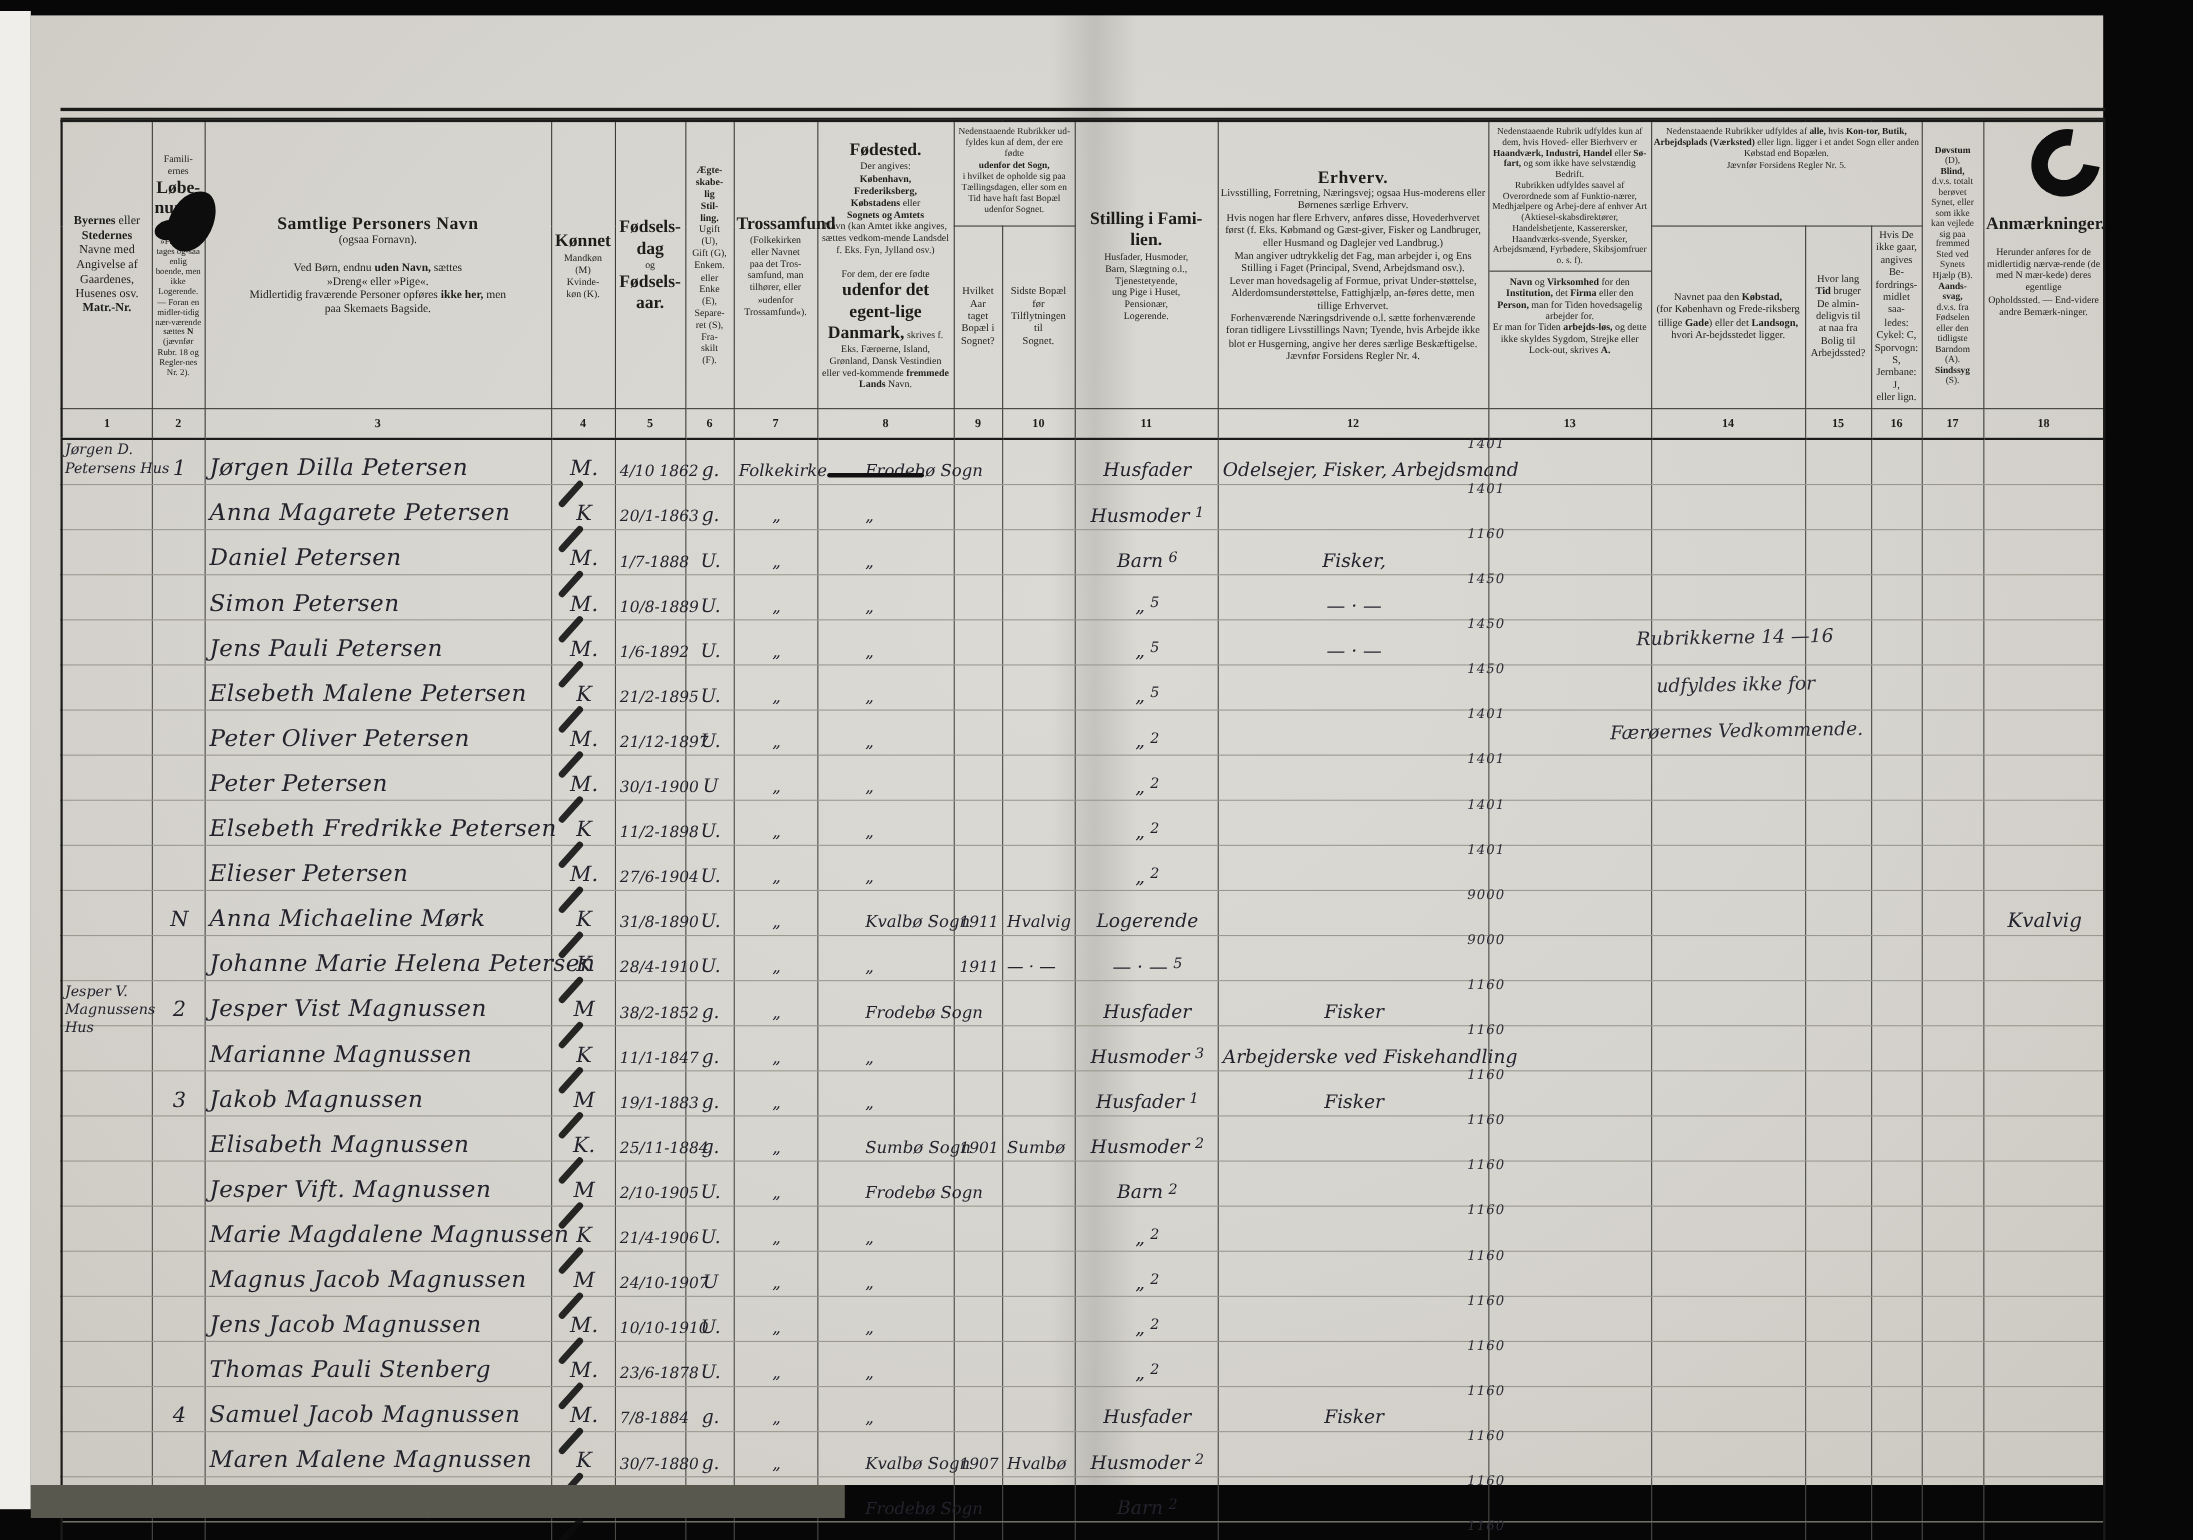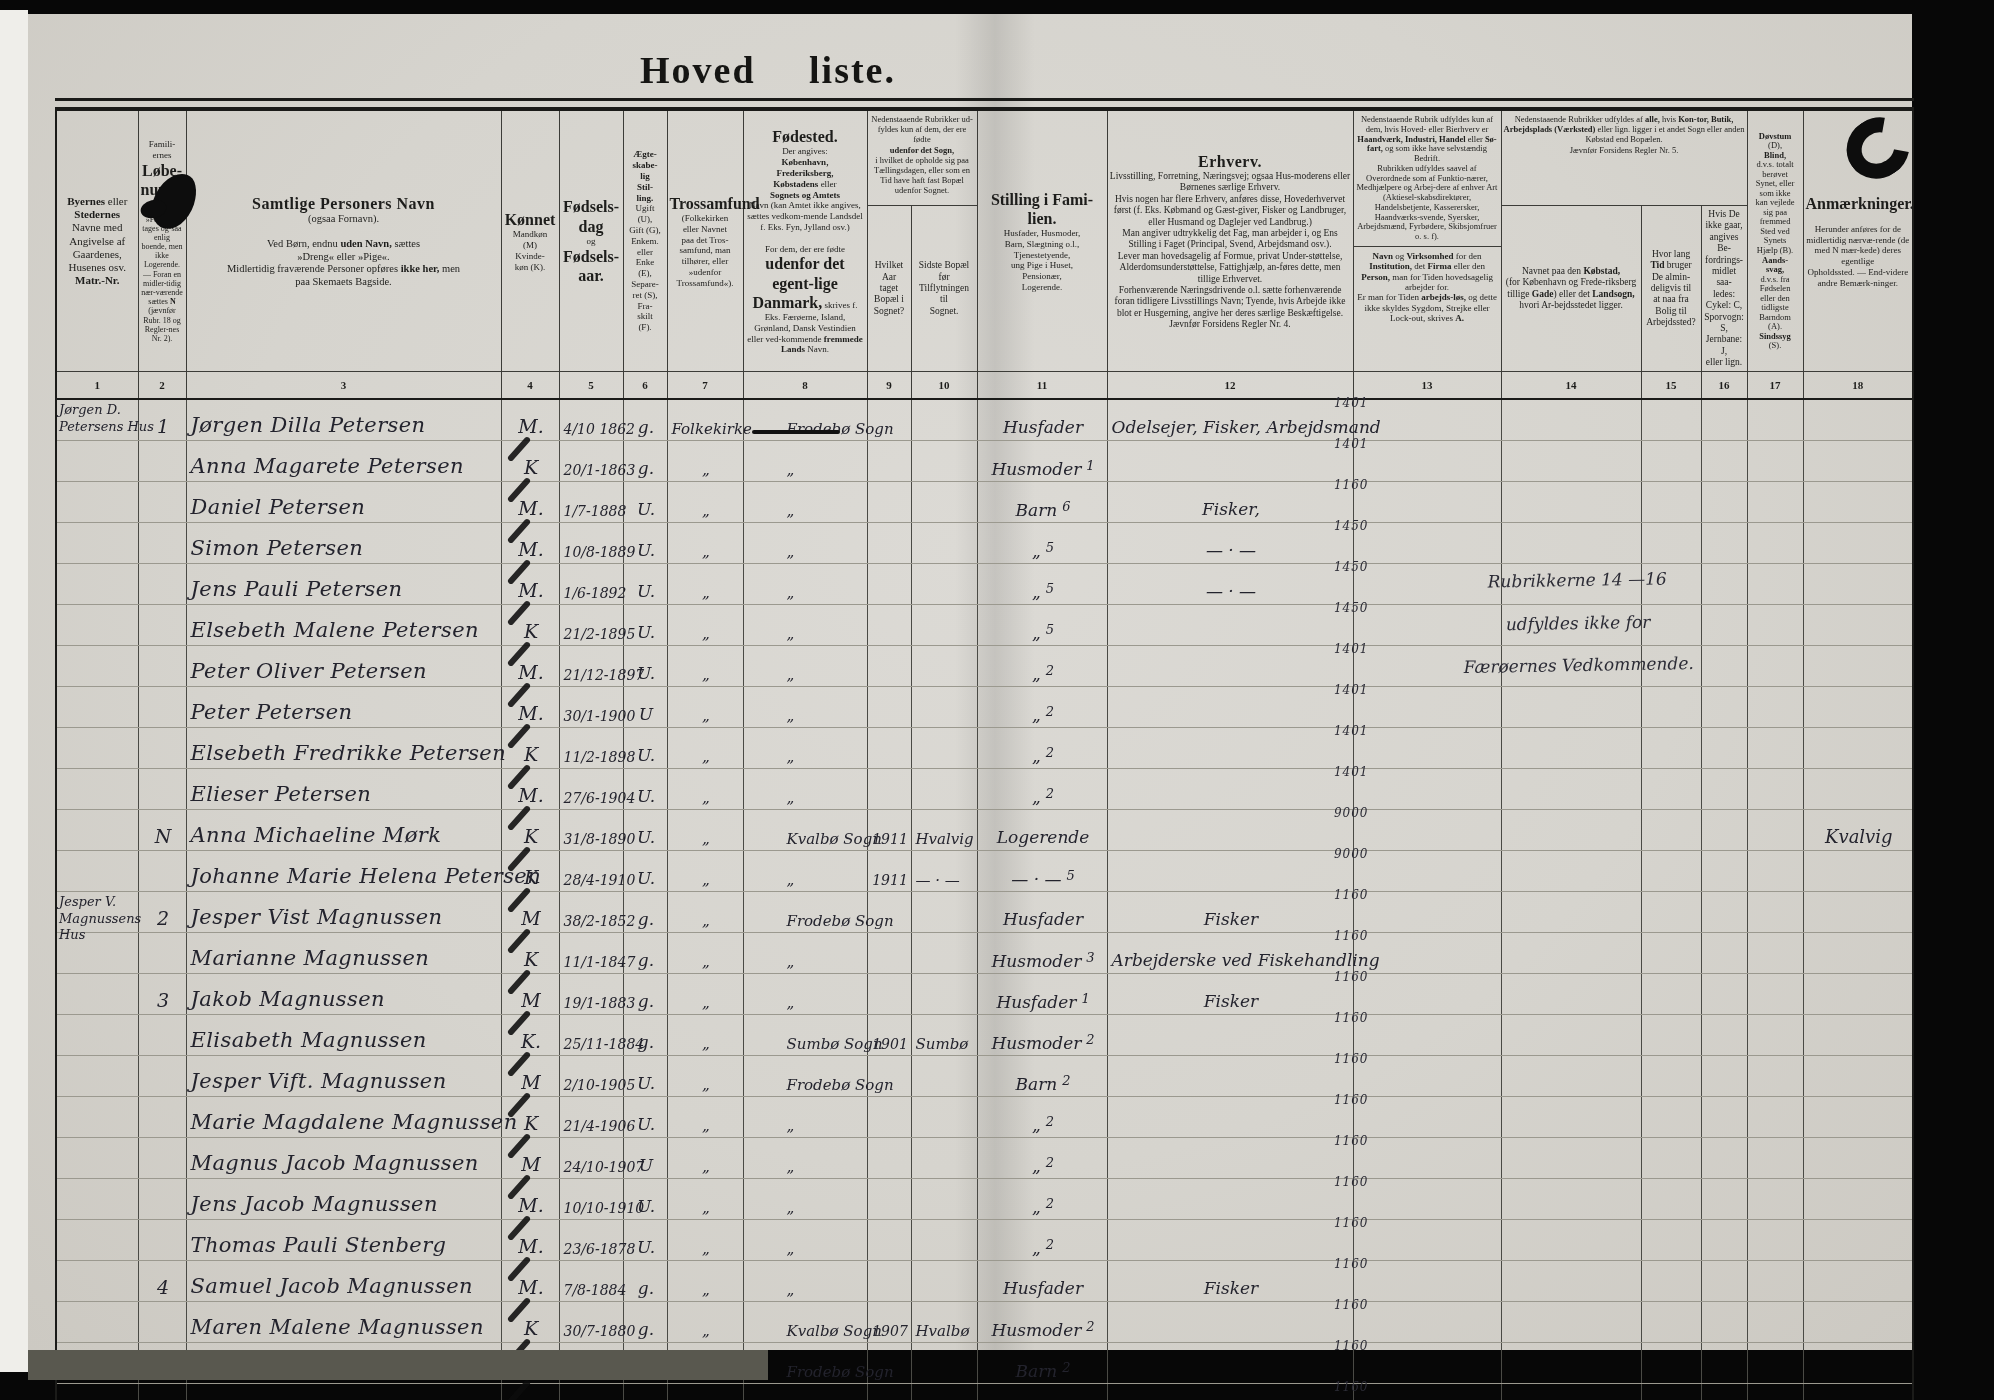--- a/index.html
+++ b/index.html
@@ -65,21 +65,20 @@
   .blob2{position:absolute;left:1818px;top:104px;width:64px;height:60px;border:15px solid #0d0d0d;
       border-right-color:transparent;border-radius:50%;transform:rotate(-35deg);box-sizing:border-box;}
 </style>
 </head>
 <body>
 
 <div class="stage">
   <div class="edge-left"></div>
   <div class="paper">
     <div class="fold"></div>
-    <div class="title">Hoved liste.</div>
     <div class="toprule"></div>
 
     <table class="census">
       <colgroup>
         <col style="width:82px">
           <col style="width:48px">
           <col style="width:315px">
           <col style="width:58px">
         <col style="width:64px">
           <col style="width:44px">

